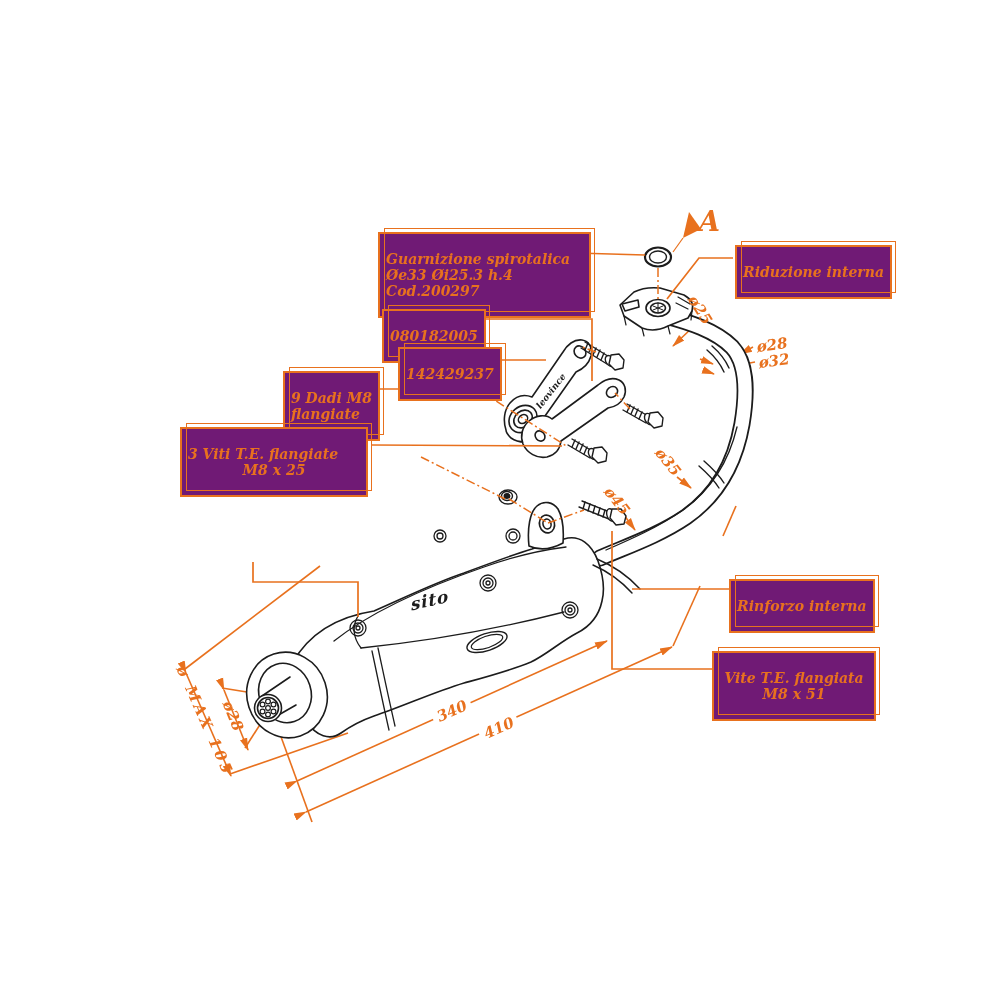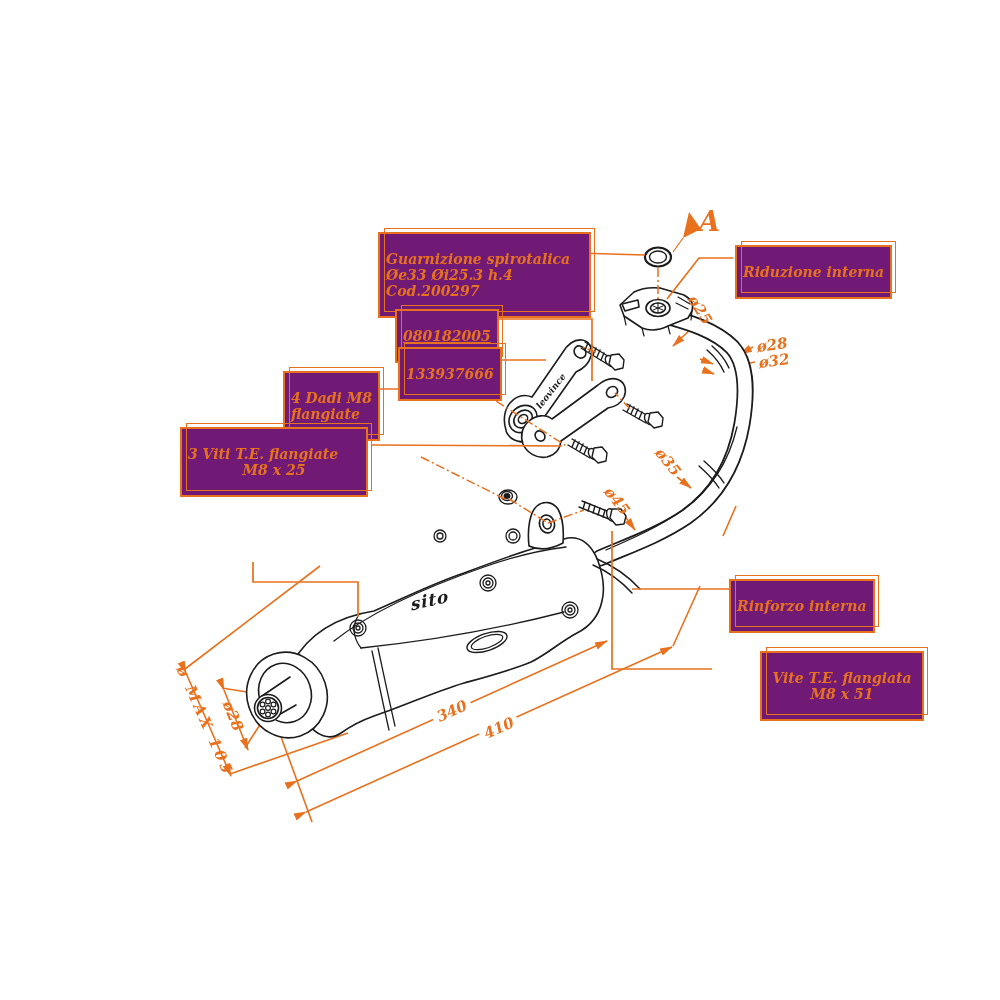--- a/index.html
+++ b/index.html
@@ -250,48 +250,48 @@
     </g>
   </g>
 </svg>
 
 <div class="callout" style="left:378px;top:232px;width:197px;">
   <div>Guarnizione spirotalica</div>
   <div>Øe33 Øi25.3 h.4</div>
   <div>Cod.200297</div>
 </div>
 
-<div class="callout" style="left:395px;top:309px;text-decoration:underline;">
+<div class="callout" style="left:382px;top:309px;">
   <div>080182005</div>
 </div>
 
 <div class="callout" style="left:398px;top:347px;">
-  <div>133937666</div>
+  <div>142429237</div>
 </div>
 
 <div class="callout" style="left:283px;top:371px;">
-  <div>4 Dadi M8</div>
+  <div>9 Dadi M8</div>
   <div>flangiate</div>
 </div>
 
 <div class="callout" style="left:180px;top:427px;width:172px;">
   <div>3 Viti T.E. flangiate</div>
   <div class="c">M8 x 25</div>
 </div>
 
 
 <div class="callout" style="left:735px;top:245px;">
   <div>Riduzione interna</div>
 </div>
 
 <div class="callout" style="left:729px;top:579px;">
   <div>Rinforzo interna</div>
 </div>
 
-<div class="callout" style="left:712px;top:651px;width:148px;margin-left:48px;">
+<div class="callout" style="left:712px;top:651px;width:148px;">
   <div class="c">Vite T.E. flangiata</div>
   <div class="c">M8 x 51</div>
 </div>
 
 <div class="viewA" style="left:699px;top:206px;">A</div>
 
 <div class="dim" style="left:700px;top:310px;transform:translate(-50%,-50%) rotate(58deg);">ø25</div>
 <div class="dim" style="left:772px;top:345px;transform:translate(-50%,-50%) rotate(-8deg);">ø28</div>
 <div class="dim" style="left:774px;top:361px;transform:translate(-50%,-50%) rotate(-8deg);">ø32</div>
 <div class="dim" style="left:668px;top:462px;transform:translate(-50%,-50%) rotate(52deg);">ø35</div>

